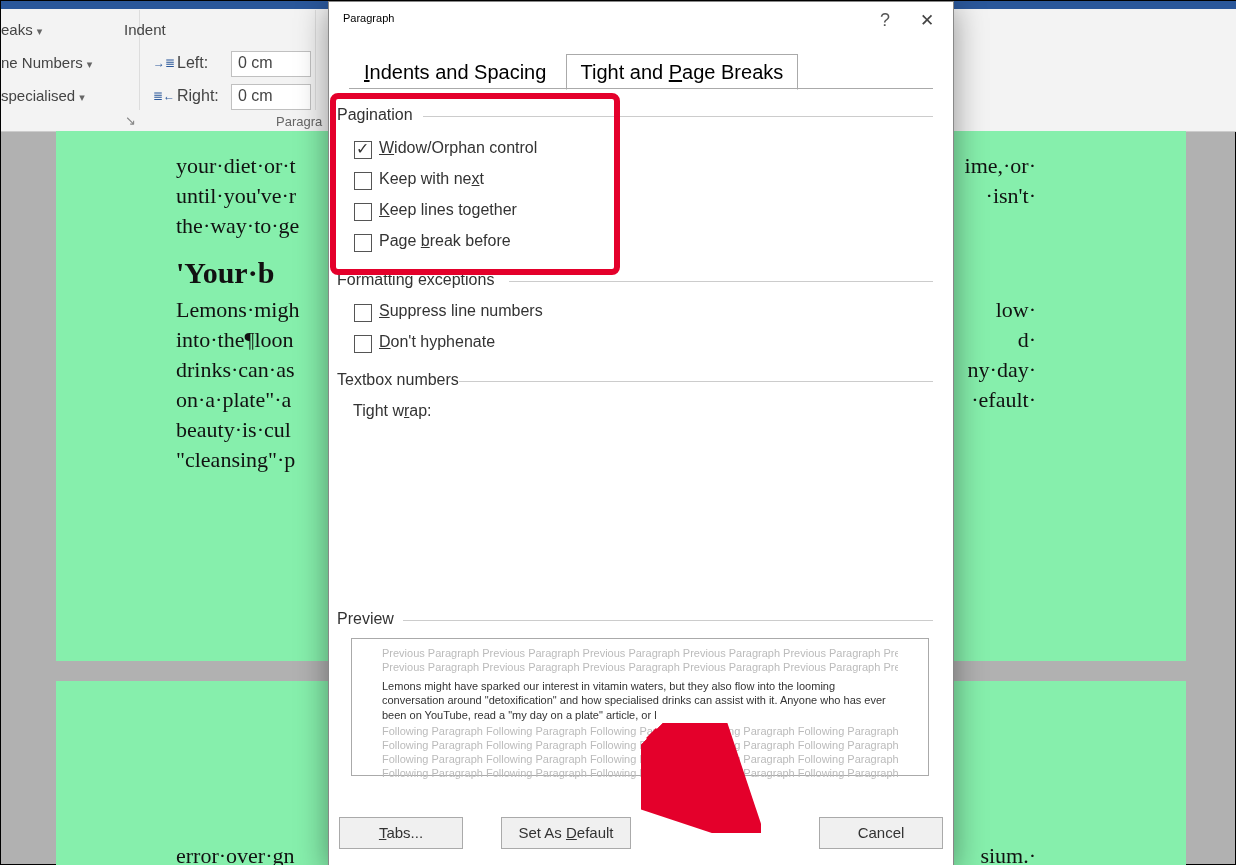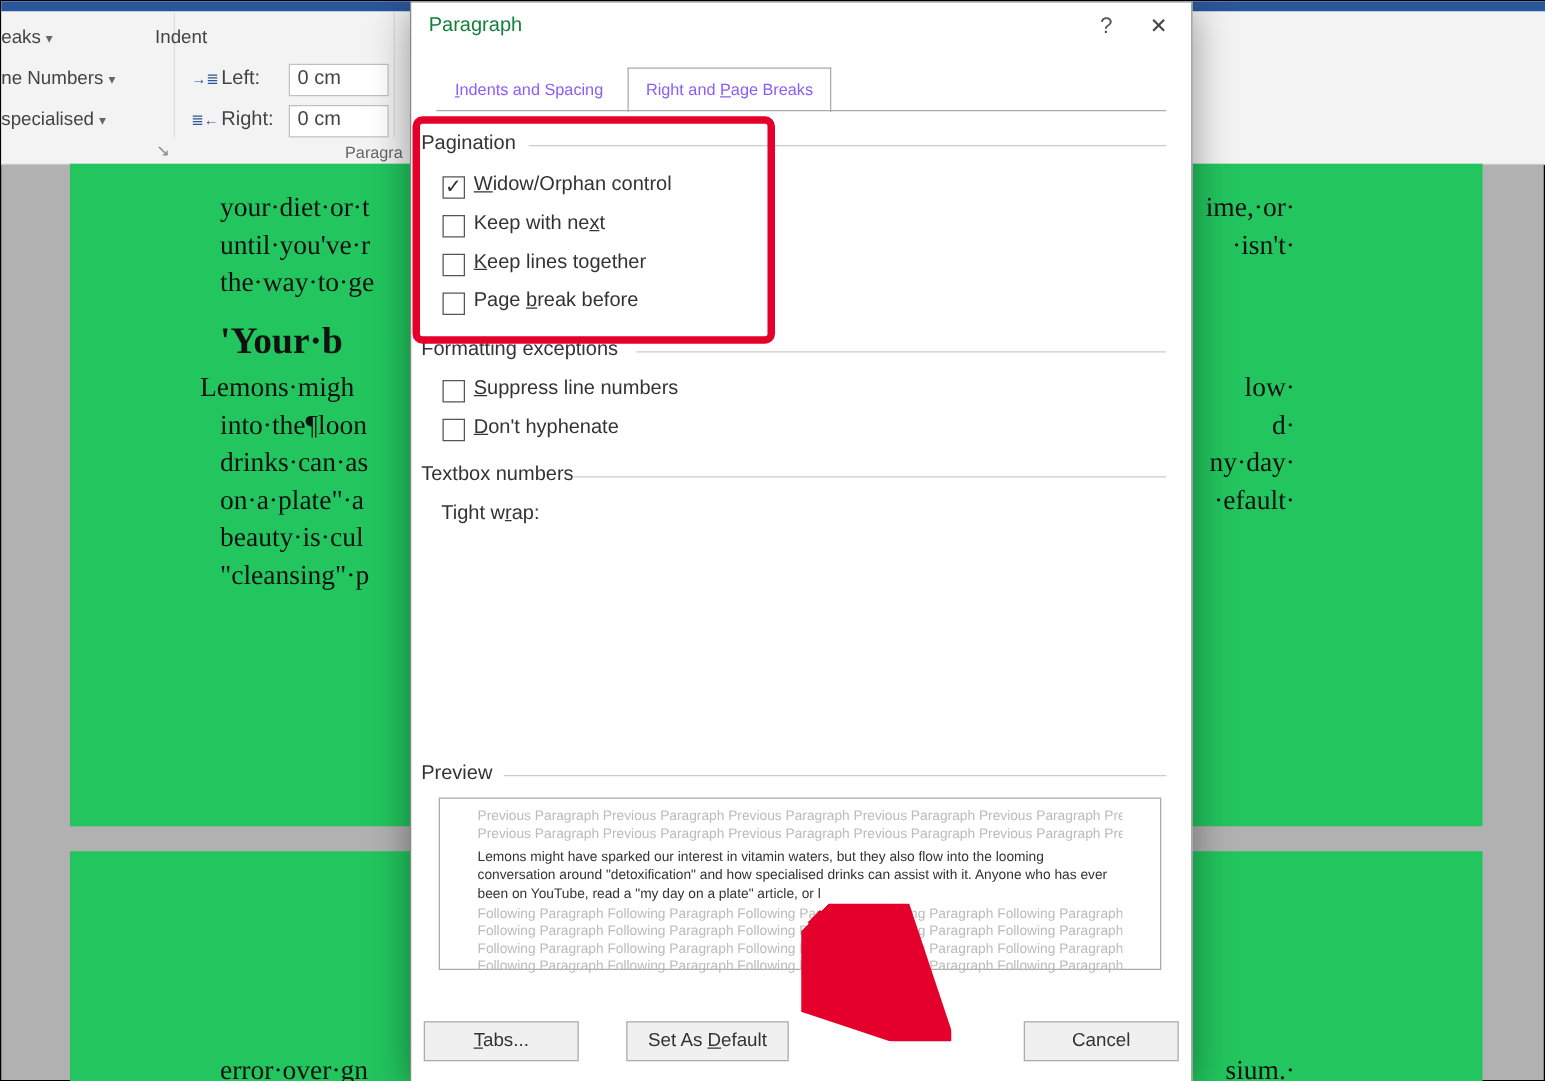--- a/index.html
+++ b/index.html
@@ -8,30 +8,30 @@
 .ribbon{position:absolute;left:0;top:0;width:1236px;height:130px;background:#f3f3f3;border-bottom:1px solid #ccc}
 .ribbon-topbar{position:absolute;left:0;top:0;width:1236px;height:8px;background:#2a579a}
 .r-btn{position:absolute;color:#444;font-size:15px}
 .r-btn.small{font-size:14px}
 .caret{display:inline-block;margin-left:4px;color:#666;font-size:11px}
 .grp-label{position:absolute;color:#666;font-size:13px}
 .ind-box{position:absolute;height:24px;background:#fff;border:1px solid #c0c0c0}
 .ind-text{position:absolute;font-size:16px;color:#444}
 .dlg-launch{position:absolute;color:#888;font-size:13px}
 
-.docpage{position:absolute;background:#22c55e}
+.docpage{position:absolute;background:#86efac}
 .doctxt{font-family:Georgia,"Times New Roman",serif;font-size:22px;color:#111;line-height:1.35;white-space:nowrap}
 .doctxt.big{font-size:30px;font-weight:bold}
 
 .dlg{position:absolute;left:327px;top:0;width:624px;height:864px;background:#fff;border:1px solid #888;box-shadow:0 6px 30px rgba(0,0,0,0.4)}
-.dlg-title{position:absolute;left:14px;top:10px;font-size:16px;color:#15803d}
+.dlg-title{position:absolute;left:14px;top:10px;font-size:11px;color:#000000}
 .dlg-help{position:absolute;right:52px;top:8px;font-size:18px;color:#555;width:32px;text-align:center}
 .dlg-close{position:absolute;right:10px;top:8px;width:32px;text-align:center;font-size:17px;color:#444}
 .tabs{position:absolute;left:20px;top:52px;height:36px;right:20px}
-.tab{display:inline-block;height:34px;line-height:34px;padding:0 14px;font-size:13px;color:#8b5cf6;border:1px solid transparent}
+.tab{display:inline-block;height:34px;line-height:34px;padding:0 14px;font-size:20px;color:#000000;border:1px solid transparent}
 .tab.sel{border:1px solid #aaa;border-bottom:1px solid #fff;background:#fff}
 .tab u{text-decoration:underline}
 .tabline{position:absolute;left:20px;right:20px;top:86px;height:1px;background:#aaa}
 .sect-label{position:absolute;font-size:16px;color:#333}
 .sect-line{position:absolute;height:1px;background:#ccc}
 .cb{position:absolute;left:25px;width:18px;height:18px;border:1px solid #555;background:#fff;box-sizing:border-box}
 .cb.checked::after{content:"✓";position:absolute;left:1px;top:-3px;font-size:16px;color:#333}
 .cb-label{position:absolute;font-size:16px;color:#333}
 .cb-label u{text-decoration:underline}
 .dd{position:absolute;height:26px;border:1px solid #aaa;background:#f7f7f7}
@@ -74,21 +74,21 @@
 
   </div>
 
   <div class="docpage" style="left:55px;top:130px;width:1130px;height:530px">
     <div class="doctxt" style="position:absolute;left:120px;top:20px">your·diet·or·t</div>
     <div class="doctxt" style="position:absolute;right:150px;top:20px">ime,·or·</div>
     <div class="doctxt" style="position:absolute;left:120px;top:50px">until·you've·r</div>
     <div class="doctxt" style="position:absolute;right:150px;top:50px">·isn't·</div>
     <div class="doctxt" style="position:absolute;left:120px;top:80px">the·way·to·ge</div>
     <div class="doctxt big" style="position:absolute;left:120px;top:122px">'Your·b</div>
-    <div class="doctxt" style="position:absolute;left:104px;top:164px">Lemons·migh</div>
+    <div class="doctxt" style="position:absolute;left:120px;top:164px">Lemons·migh</div>
     <div class="doctxt" style="position:absolute;right:150px;top:164px">low·</div>
     <div class="doctxt" style="position:absolute;left:120px;top:194px">into·the¶loon</div>
     <div class="doctxt" style="position:absolute;right:150px;top:194px">d·</div>
     <div class="doctxt" style="position:absolute;left:120px;top:224px">drinks·can·as</div>
     <div class="doctxt" style="position:absolute;right:150px;top:224px">ny·day·</div>
     <div class="doctxt" style="position:absolute;left:120px;top:254px">on·a·plate"·a</div>
     <div class="doctxt" style="position:absolute;right:150px;top:254px">·efault·</div>
     <div class="doctxt" style="position:absolute;left:120px;top:284px">beauty·is·cul</div>
     <div class="doctxt" style="position:absolute;left:120px;top:314px">"cleansing"·p</div>
   </div>
@@ -97,21 +97,21 @@
     <div class="doctxt" style="position:absolute;right:150px;top:160px">sium.·</div>
   </div>
 
   <div class="dlg">
     <div class="dlg-title">Paragraph</div>
     <div class="dlg-help">?</div>
     <div class="dlg-close">✕</div>
 
     <div class="tabs">
       <div class="tab"><u>I</u><span>ndents and Spacing</span></div>
-      <div class="tab sel"><span>Right and </span><u>P</u><span>age Breaks</span></div>
+      <div class="tab sel"><span>Tight and </span><u>P</u><span>age Breaks</span></div>
     </div>
     <div class="tabline"></div>
 
     <div class="sect-label" style="left:8px;top:104px">Pagination</div>
     <div class="sect-line" style="left:94px;right:20px;top:114px"></div>
 
     <div class="cb checked" style="top:139px"></div>
     <div class="cb-label" style="left:50px;top:137px"><u>W</u><span>idow/Orphan control</span></div>
 
     <div class="cb" style="top:170px"></div>

